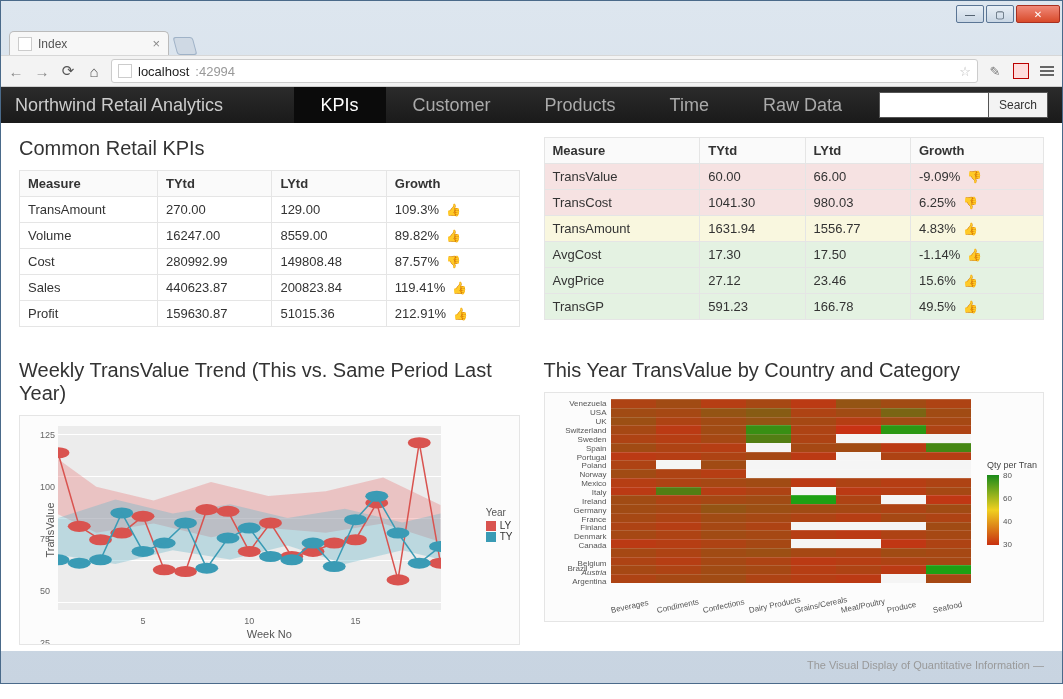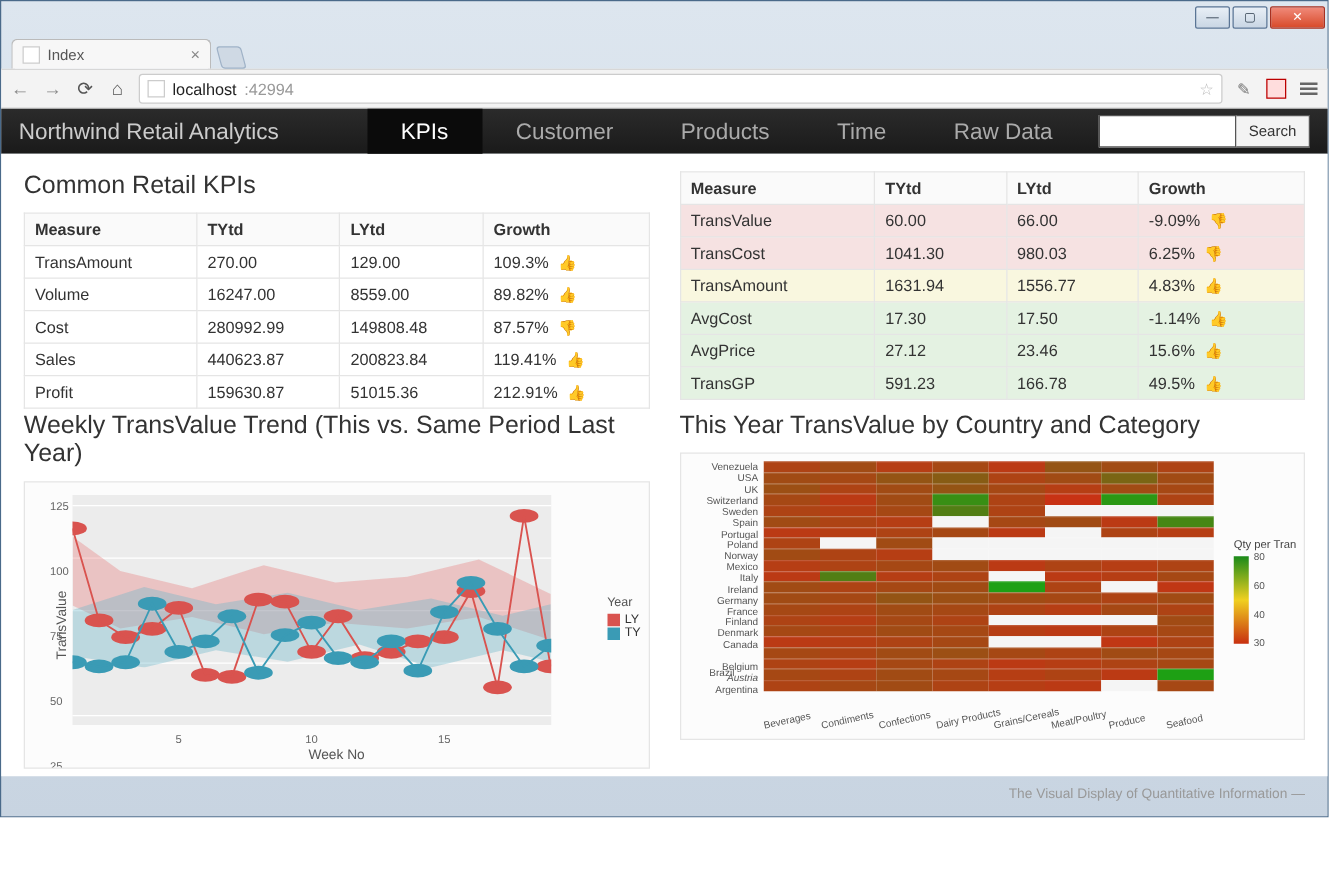--- a/index.html
+++ b/index.html
@@ -223,21 +223,21 @@
                 <td>TransGP</td>
                 <td>591.23</td>
                 <td>166.78</td>
                 <td>49.5% <span class="thumb">👍</span></td>
               </tr>
             </tbody>
         </table>
       </div>
     </div>
 
-    <div class="row" style="margin-top:2px">
+    <div class="row" style="margin-top:32px">
       <div class="col">
         <h3 class="section">Weekly TransValue Trend (This vs. Same Period Last Year)</h3>
         <div class="chartbox linechart" id="linechart">
           <div class="ylabel">TransValue</div>
           <div class="xlabel">Week No</div>
           <div class="plot" id="lineplot">
               <div class="gridh" style="top: 95.4545%;"></div>
               <div class="gridh" style="top: 72.7273%;"></div>
               <div class="gridh" style="top: 50%;"></div>
               <div class="gridh" style="top: 27.2727%;"></div>

